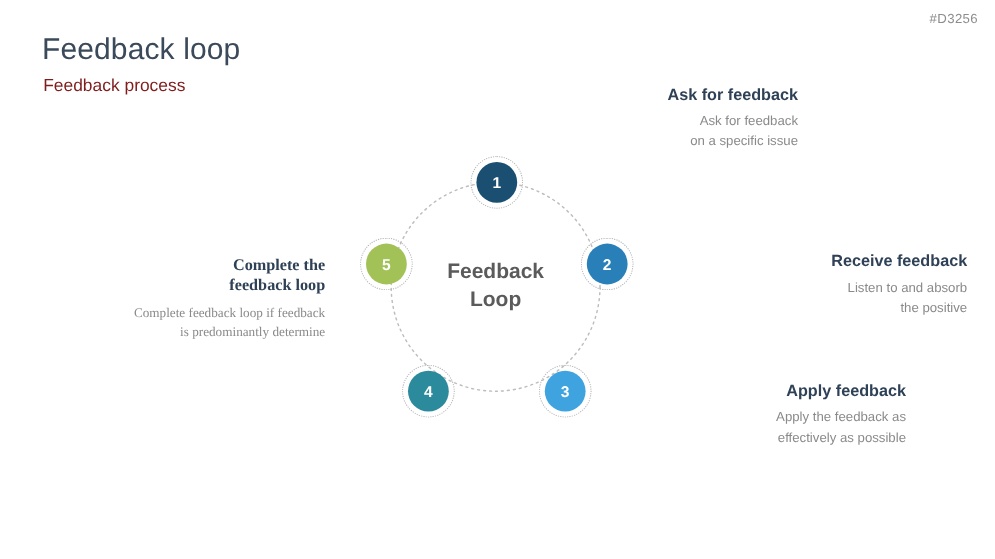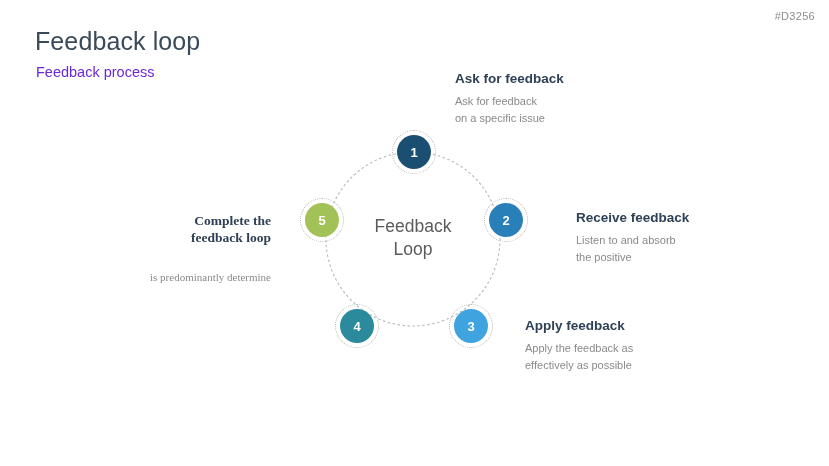--- a/index.html
+++ b/index.html
@@ -33,21 +33,21 @@
     color: #3b4a5a;
     letter-spacing: 0.1px;
     white-space: nowrap;
   }
   #page-subtitle {
     position: absolute;
     left: 36px;
     top: 64px;
     font-size: 14.5px;
     font-weight: 400;
-    color: #6d28d9;
+    color: #7f1d1d;
     white-space: nowrap;
   }
   #ref-code {
     position: absolute;
     right: 14px;
     top: 10px;
     font-size: 11px;
     color: #8d8d8d;
     letter-spacing: 0.3px;
     white-space: nowrap;
@@ -87,42 +87,42 @@
     border-radius: 50%;
     border: 1px dotted #b9b9b9;
     box-sizing: border-box;
   }
 
   #center-label {
     position: absolute;
     width: 200px;
     text-align: center;
     font-size: 17.5px;
-    font-weight: 400;
+    font-weight: 700;
     color: #5b5b5b;
     line-height: 1.33;
   }
 
   
   .blk { position: absolute; }
   .blk .blk-title {
     font-size: 13.5px;
     font-weight: 700;
     color: #2f4156;
     line-height: 1.28;
     margin: 0 0 6px 0;
   }
   .blk .blk-body {
     font-size: 11px;
     font-weight: 400;
     color: #8a8a8a;
     line-height: 1.5;
     margin: 0;
   }
-  .blk.right-side { text-align: left; }
+  .blk.right-side { text-align: right; }
   .blk.left-side  { text-align: right; }
 
   #blk-1 { left: 455px; top: 70px;  width: 210px; }
   #blk-2 { left: 576px; top: 209px; width: 230px; }
   #blk-3 { left: 525px; top: 317px; width: 230px; }
   #blk-4 { left: 110px; top: 317px; width: 194px; }
   #blk-5 { left: 75px;  top: 212px; width: 196px; font-family: Liberation Serif, serif; }
 </style>
 </head>
 <body>
@@ -183,18 +183,18 @@
 
   <div class="blk left-side" id="blk-4">
   </div>
 
   <div class="blk left-side" id="blk-5">
     <p class="blk-title">
       <span>Complete the</span><br>
       <span>feedback loop</span>
     </p>
     <p class="blk-body">
-      <br>
+      <span>Complete feedback loop if feedback</span><br>
       <span>is predominantly determine</span>
     </p>
   </div>
 
 </div>
 
 </body></html>

